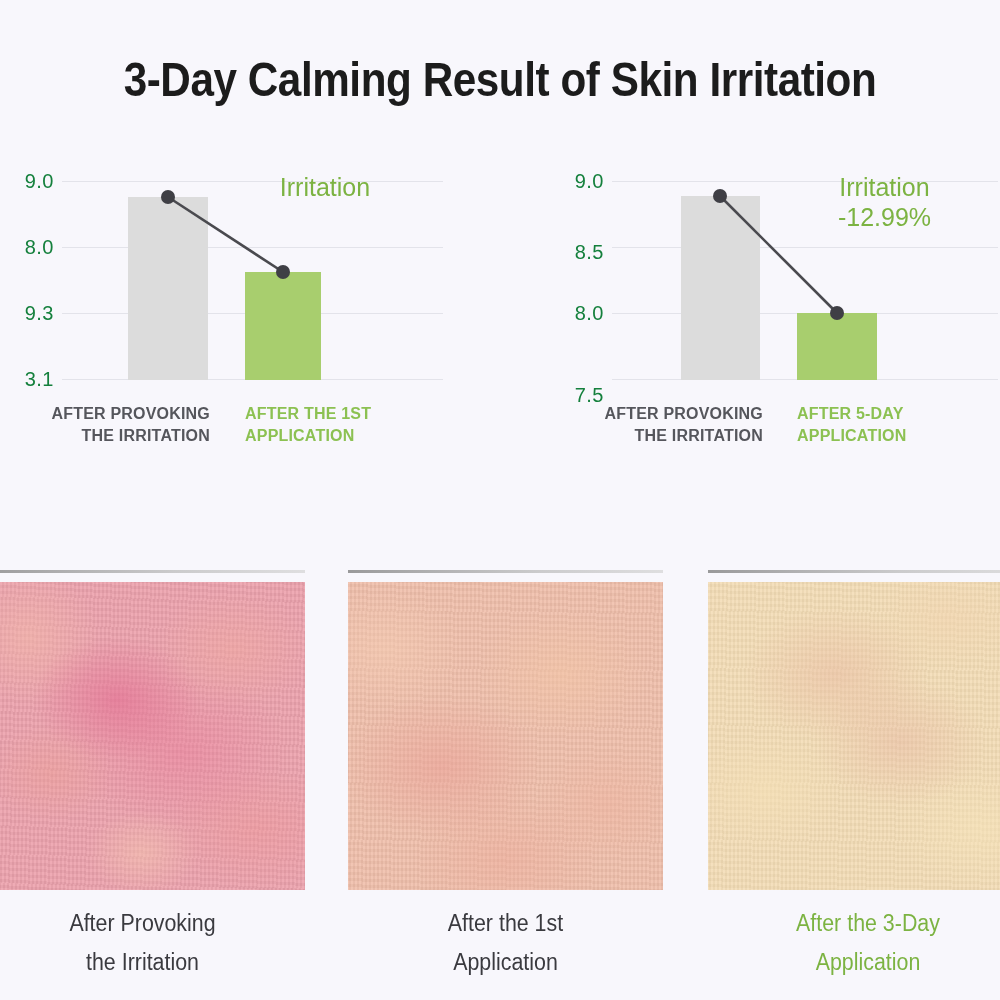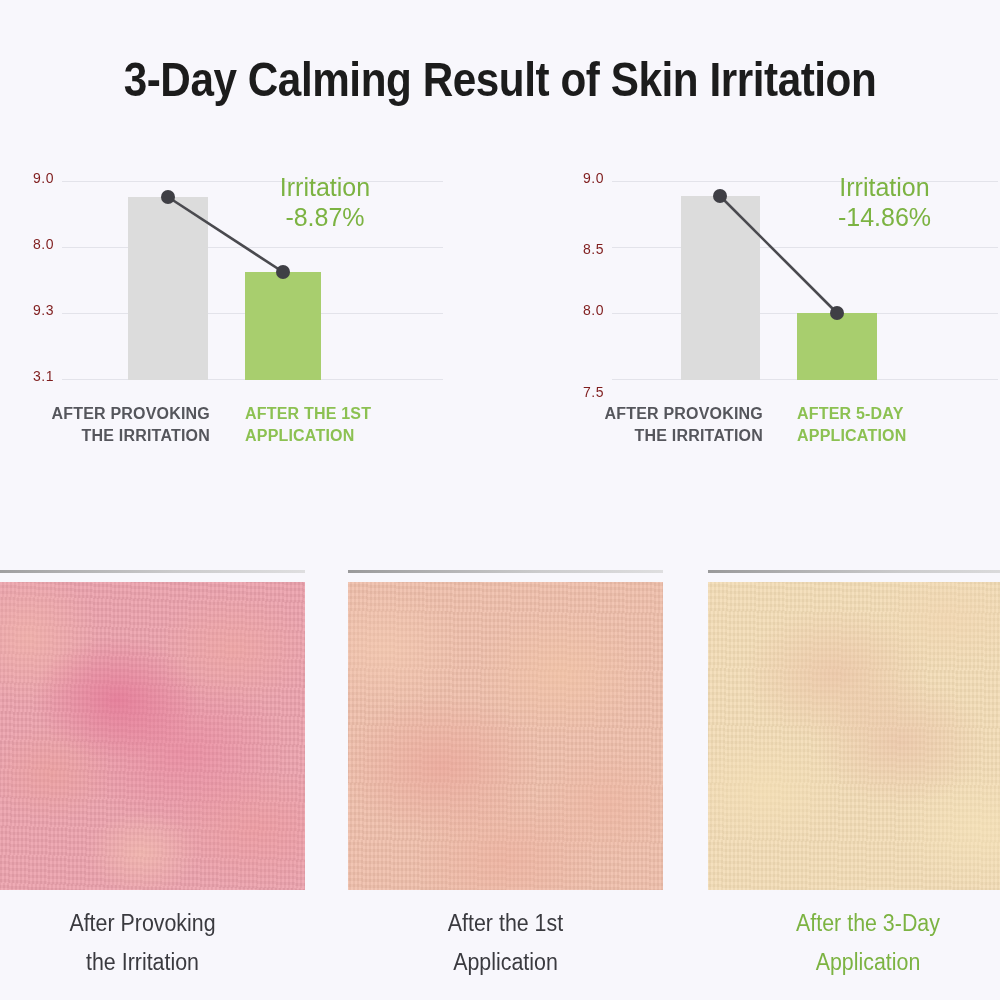--- a/index.html
+++ b/index.html
@@ -54,22 +54,22 @@
     left: 0; top: 0;
     width: 470px;
     height: 240px;
   }
 
   
   .ytick {
     position: absolute;
     width: 46px;
     text-align: right;
-    font-size: 14px;
-    color: #7f1d1d;
+    font-size: 20px;
+    color: #15803d;
     font-family: "Liberation Sans", sans-serif;
     letter-spacing: 0.5px;
   }
   .chart-left-y  { left: 8px; }
   .chart-right-y { left: 28px; }
 
   
   .gridline {
     position: absolute;
     height: 1px;
@@ -222,21 +222,20 @@
       <div class="bar bar-green" style="left:245px; width:76px; top:112px; height:108px;"></div>
 
       <svg class="connector" viewBox="0 0 470 240">
         <line x1="168" y1="37" x2="283" y2="112" stroke="#4a4a4f" stroke-width="2.6"></line>
         <circle cx="168" cy="37" r="7" fill="#3f3f45"></circle>
         <circle cx="283" cy="112" r="7" fill="#3f3f45"></circle>
       </svg>
 
       <div class="annotation" style="left:250px; top:12px; width:150px;">
         <span>Irritation</span>
-        <span class="ann-line2">-8.87%</span>
       </div>
 
       <div class="catlabel cat-gray" style="left:45px; width:165px;">
         <span class="cap-line">AFTER PROVOKING</span>
         <span class="cap-line">THE IRRITATION</span>
       </div>
       <div class="catlabel cat-green" style="left:245px; width:180px;">
         <span class="cap-line">AFTER THE 1ST</span>
         <span class="cap-line">APPLICATION</span>
       </div>
@@ -262,21 +261,21 @@
       <div class="bar bar-green" style="left:267px; width:80px; top:153px; height:67px;"></div>
 
       <svg class="connector" viewBox="0 0 470 240">
         <line x1="190" y1="36" x2="307" y2="153" stroke="#4a4a4f" stroke-width="2.6"></line>
         <circle cx="190" cy="36" r="7" fill="#3f3f45"></circle>
         <circle cx="307" cy="153" r="7" fill="#3f3f45"></circle>
       </svg>
 
       <div class="annotation" style="left:272px; top:12px; width:165px;">
         <span>Irritation</span>
-        <span class="ann-line2">-14.86%</span>
+        <span class="ann-line2">-12.99%</span>
       </div>
 
       <div class="catlabel cat-gray" style="left:68px; width:165px;">
         <span class="cap-line">AFTER PROVOKING</span>
         <span class="cap-line">THE IRRITATION</span>
       </div>
       <div class="catlabel cat-green" style="left:267px; width:180px;">
         <span class="cap-line">AFTER 5-DAY</span>
         <span class="cap-line">APPLICATION</span>
       </div>

